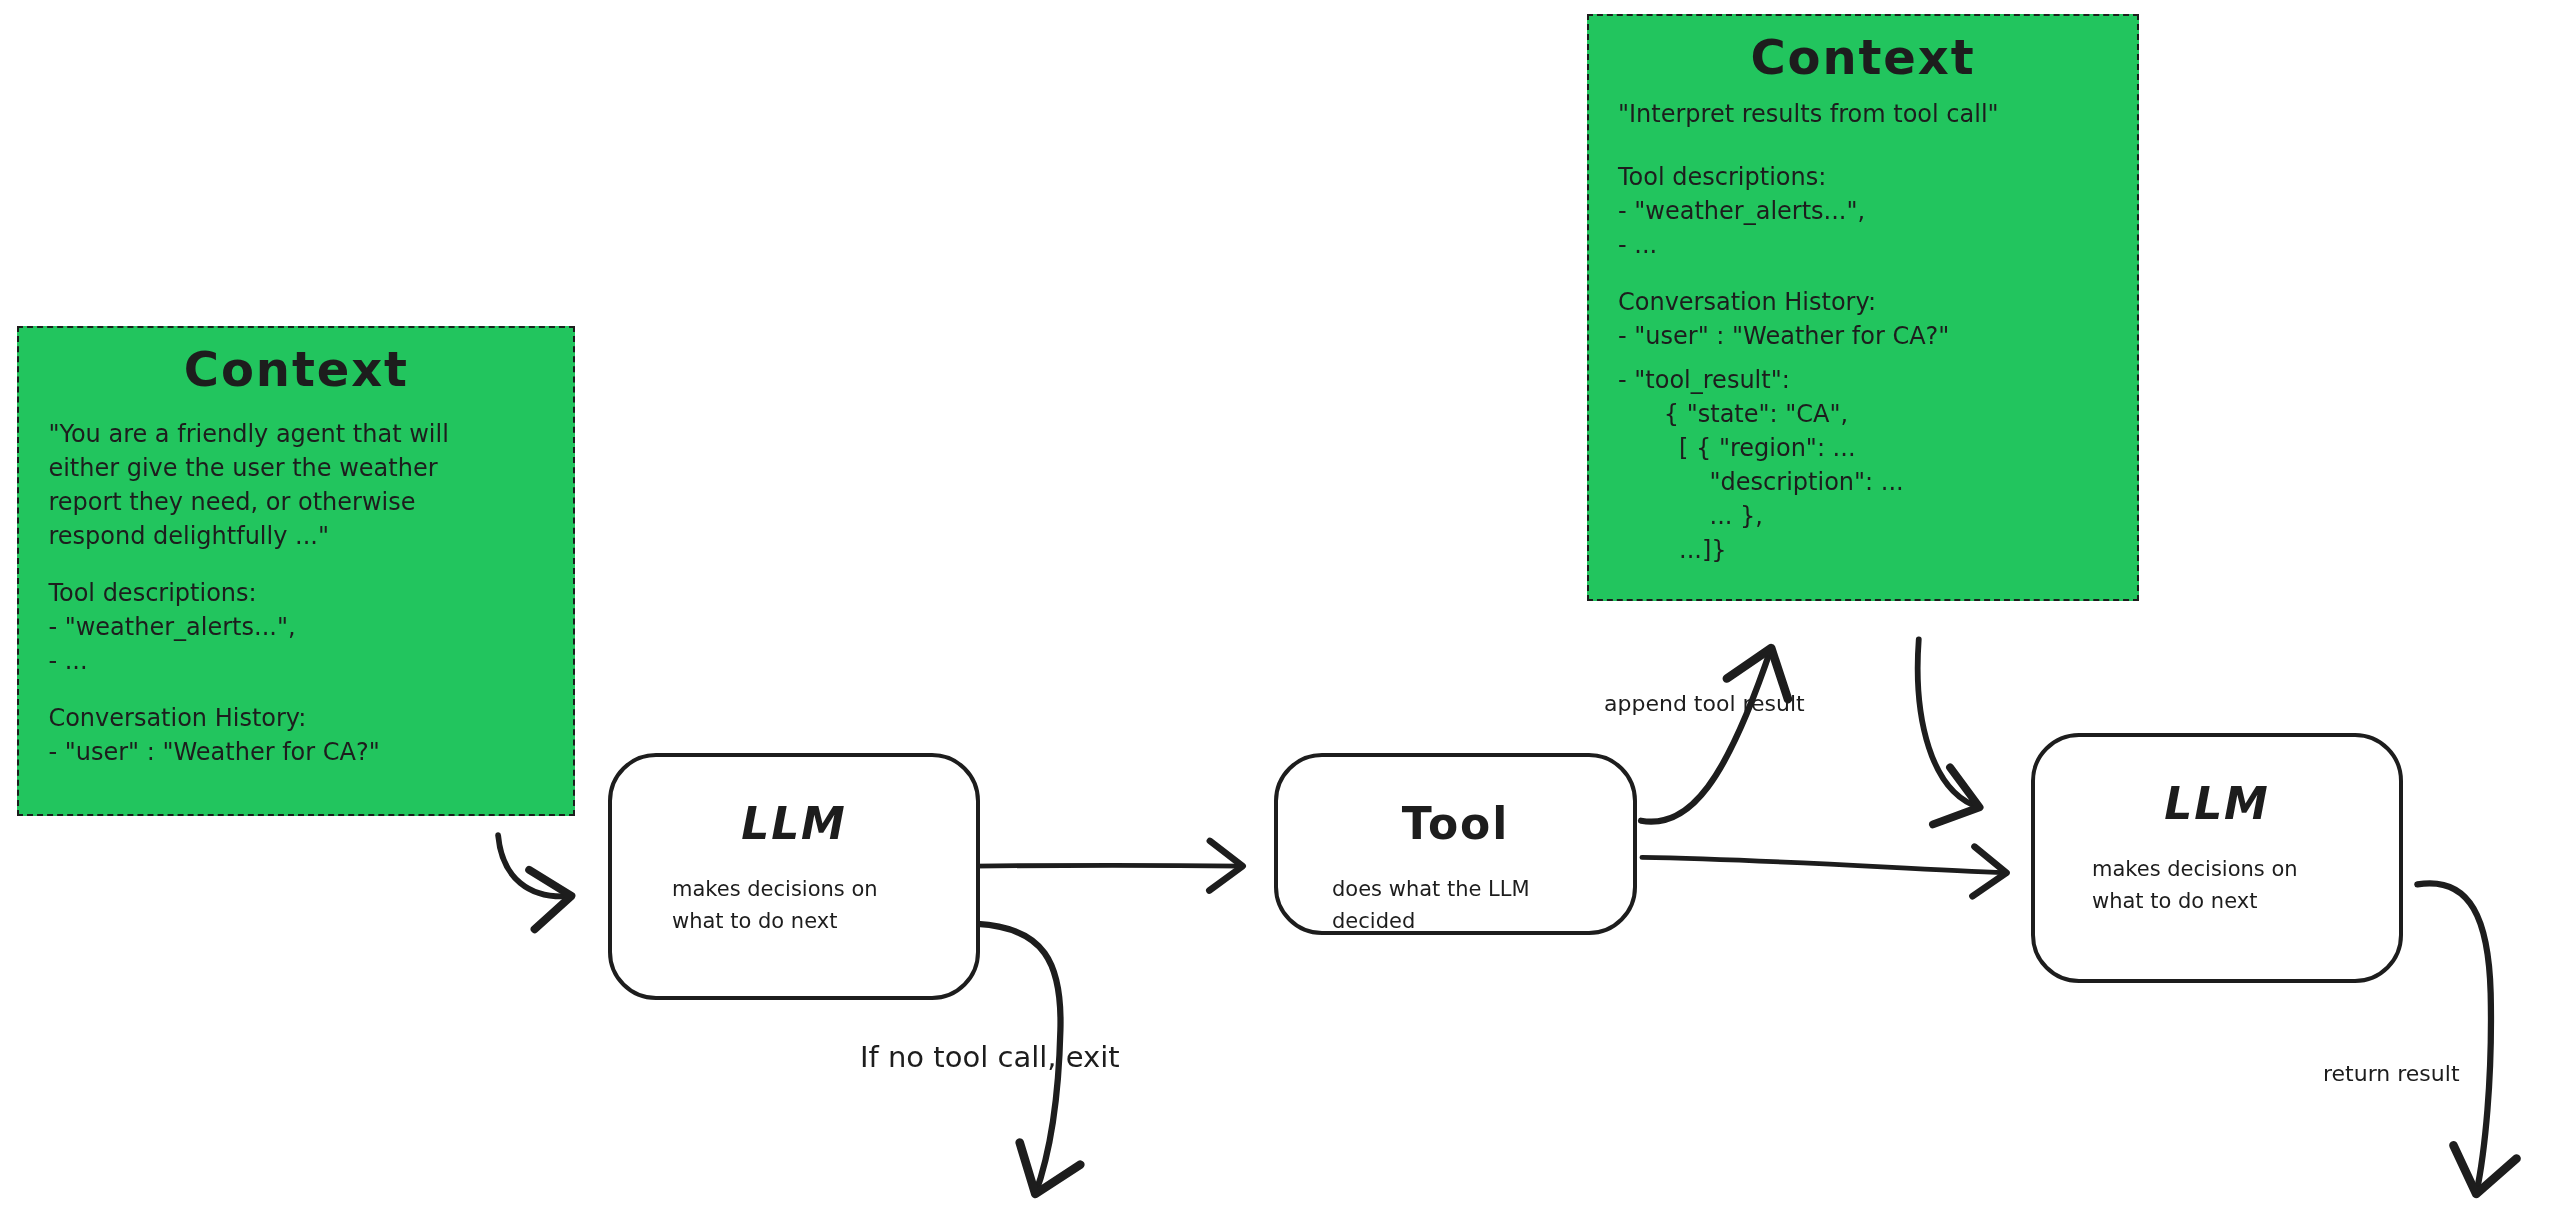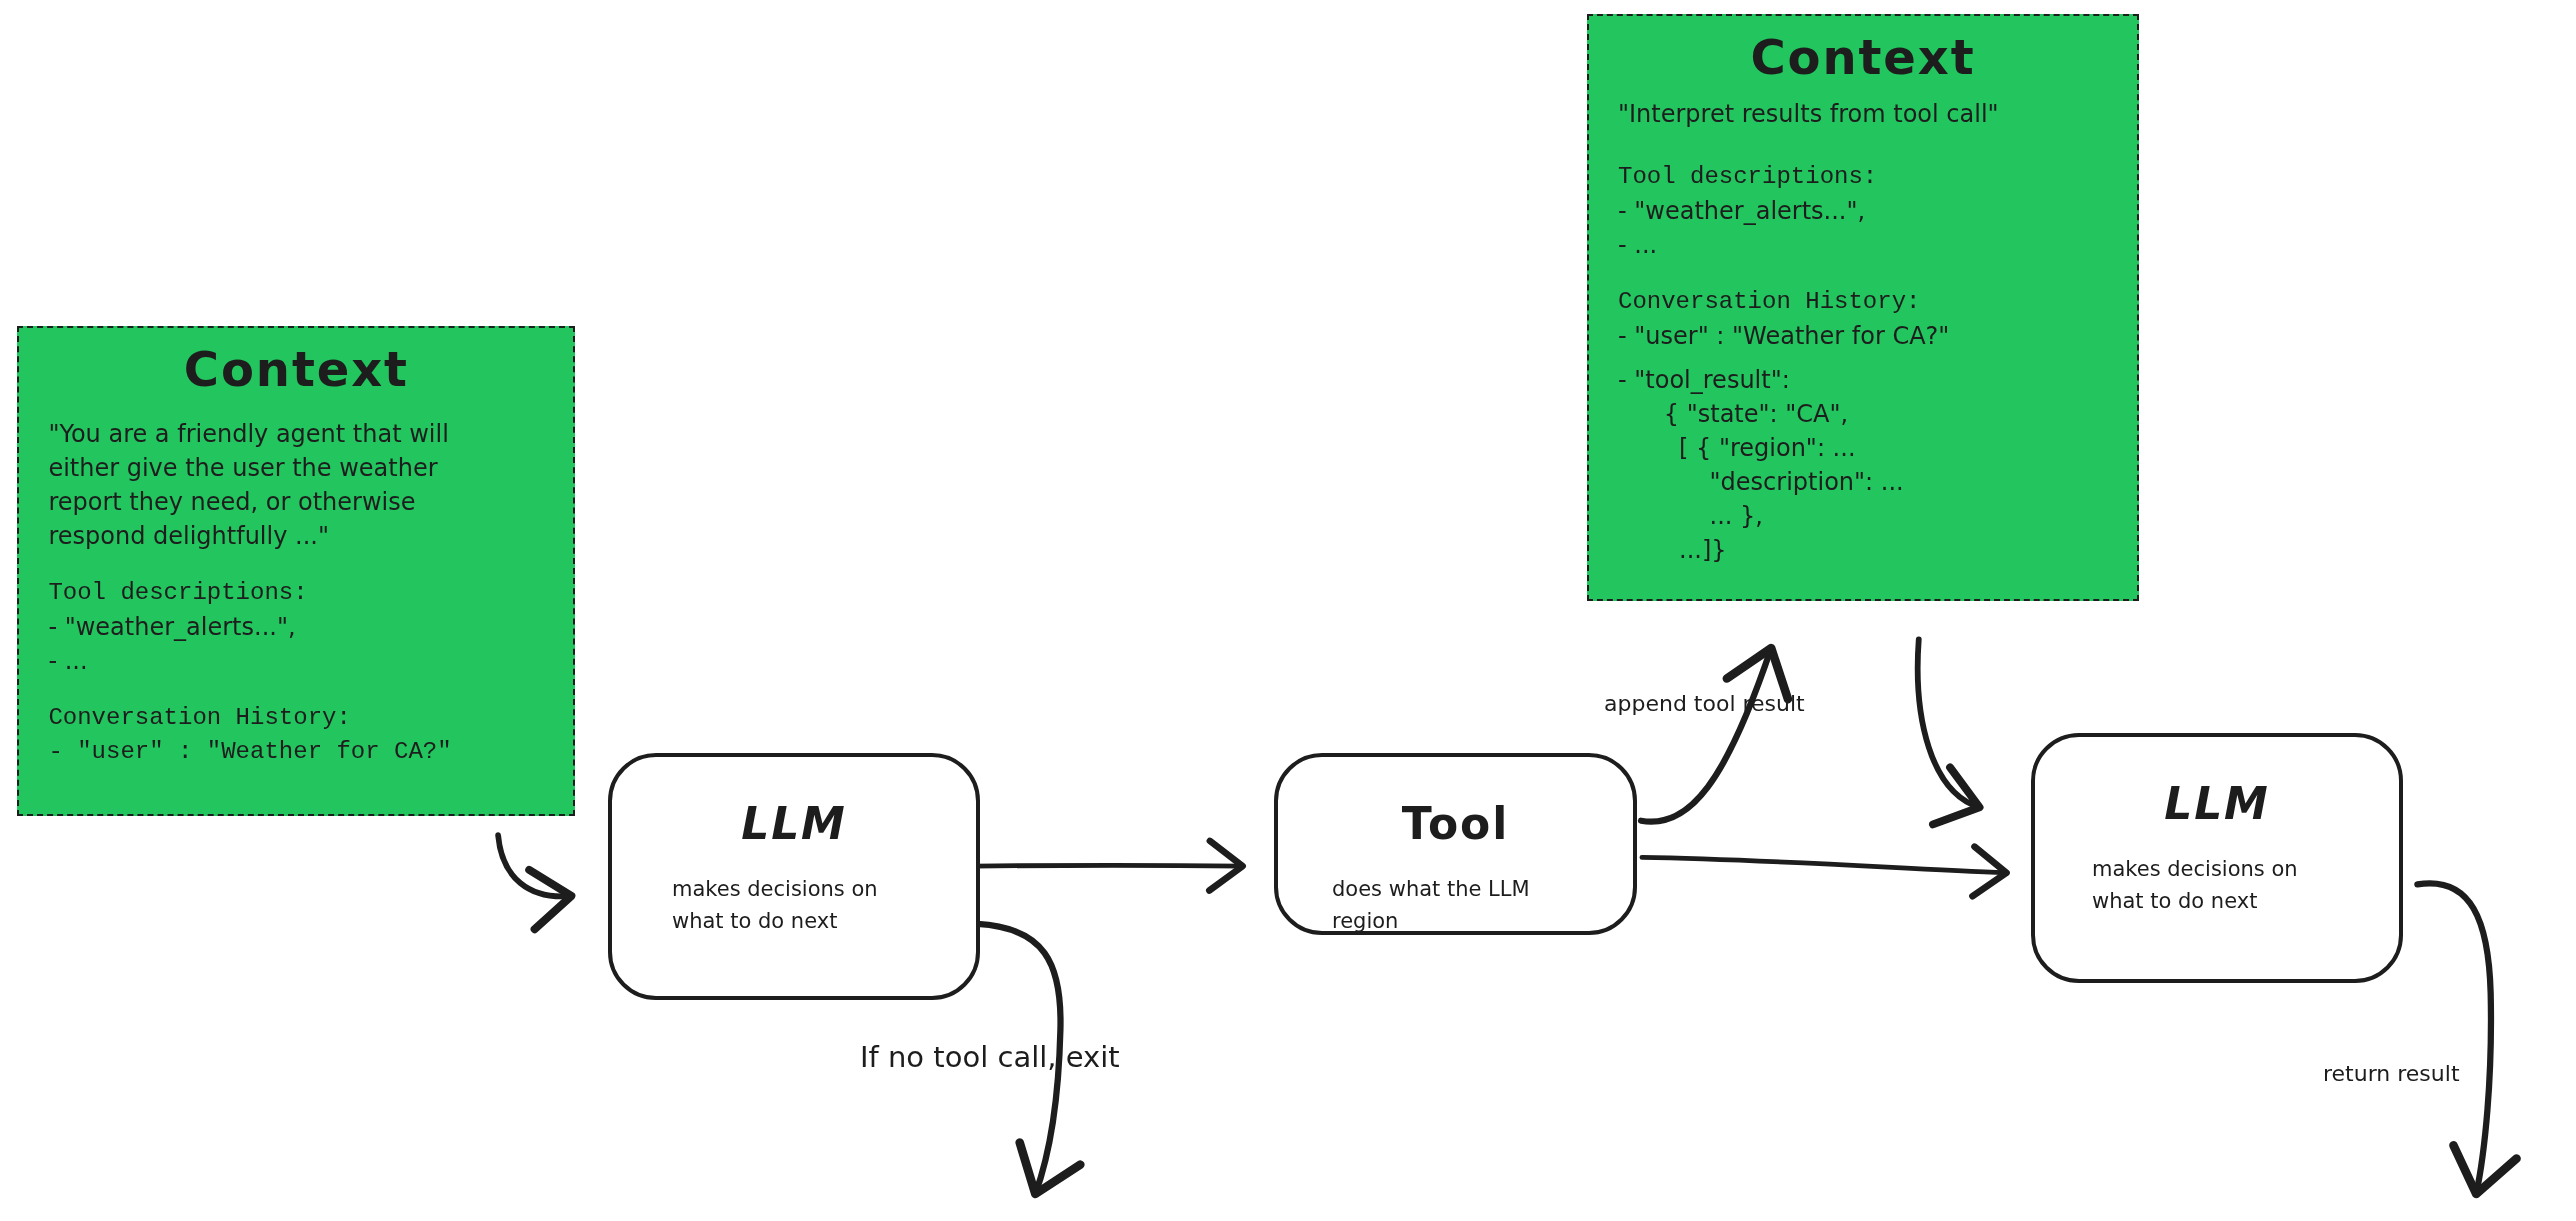--- a/index.html
+++ b/index.html
@@ -38,21 +38,21 @@
     font-weight: bold;
     letter-spacing: 1.9px;
     margin: 1.9px 0 19.3px 0;
   }
   .ctx-para {
     font-size: 24px;
     line-height: 1.42;
     white-space: pre-line;
     margin: 0 0 23px 0;
   }
-  .ctx-para.tight { margin-bottom: 0; font-family: Liberation Mono, monospace; }
+  .ctx-para.tight { margin-bottom: 0; }
   .ctx-json {
     font-size: 24px;
     line-height: 1.42;
     white-space: pre;
     margin: 0;
   }
   .node {
     position: absolute;
     box-sizing: border-box;
     border: 4.8px solid #1d1d1d;
@@ -139,21 +139,21 @@
 
   <div class="node" style="left:608px; top:753px; width:372px; height:247px;">
     <div class="node-title italic">LLM</div>
     <div class="node-sub">makes decisions on
 what to do next</div>
   </div>
 
   <div class="node" style="left:1274px; top:753px; width:363px; height:182px;">
     <div class="node-title">Tool</div>
     <div class="node-sub" style="padding-left:54px;">does what the LLM
-region</div>
+decided</div>
   </div>
 
   <div class="node" style="left:2031px; top:733px; width:372px; height:250px;">
     <div class="node-title italic">LLM</div>
     <div class="node-sub" style="padding-left:57px;">makes decisions on
 what to do next</div>
   </div>
 
   <div class="lbl" style="left:1604px; top:691px;">append tool result</div>
   <div class="lbl" style="left:812px; top:1040px; font-size:29px;margin-left:48px;">If no tool call, exit</div>

